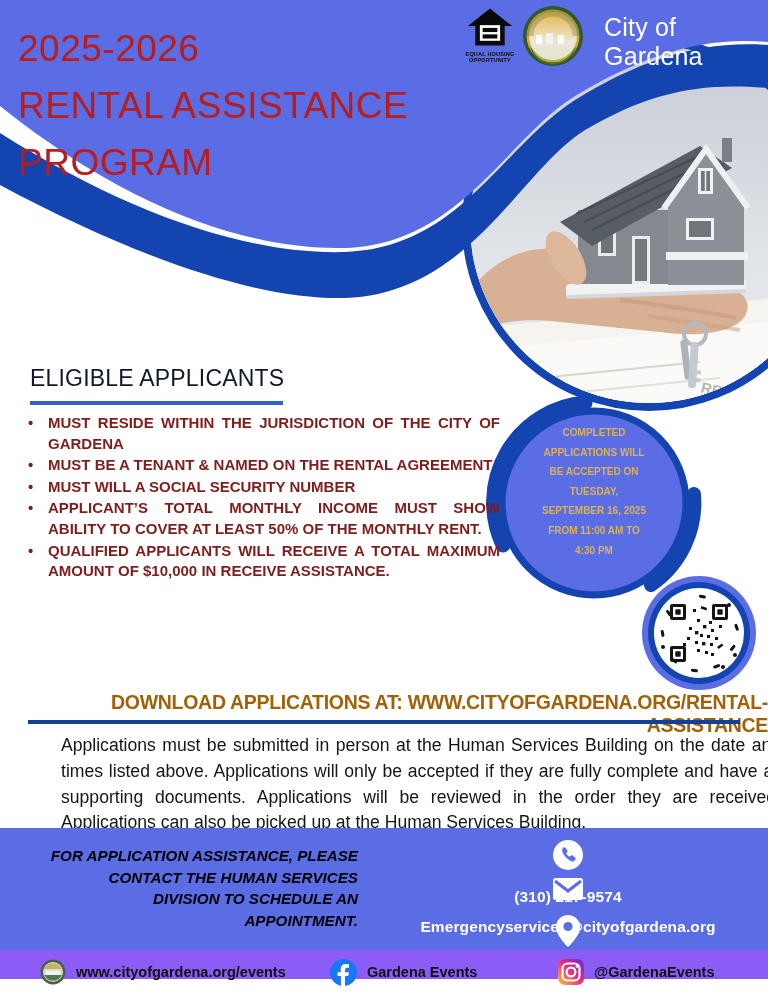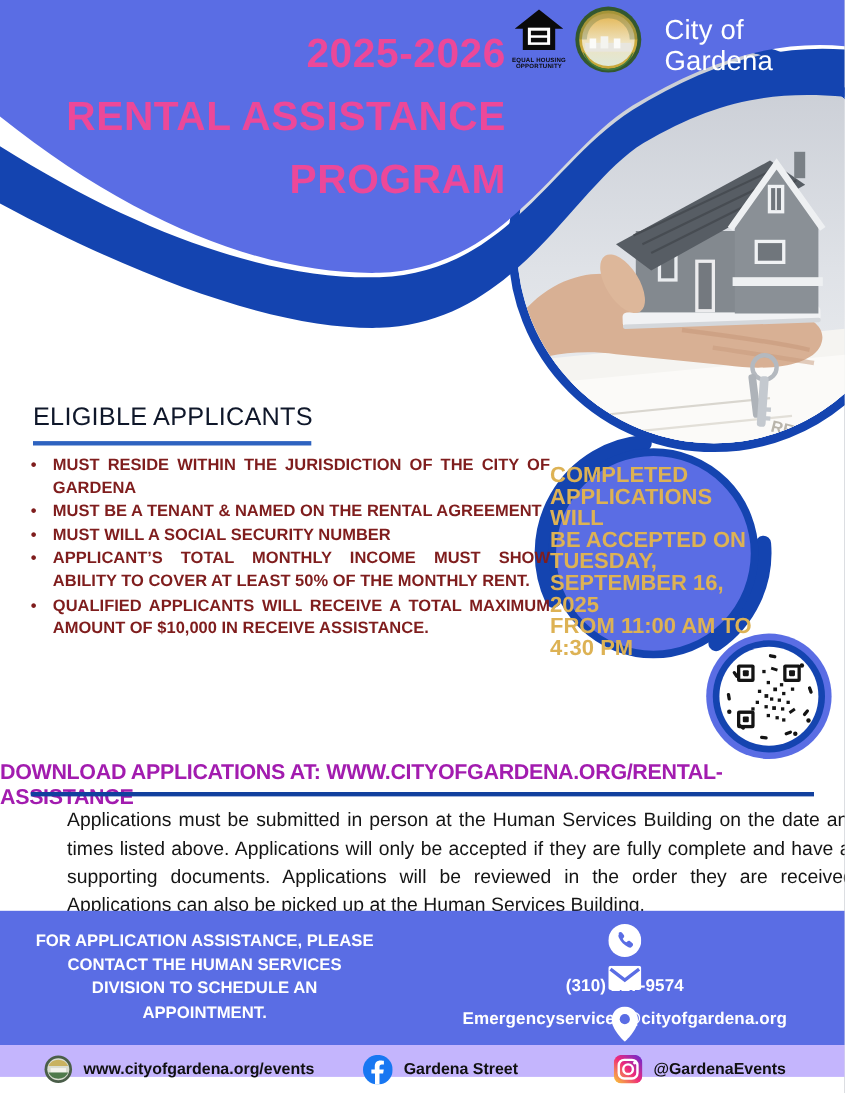--- a/index.html
+++ b/index.html
@@ -6,22 +6,22 @@
   .page{
     position:relative;width:768px;height:994px;margin:0 auto;
     background:#ffffff;overflow:hidden;
     font-family:"Liberation Sans",sans-serif;
   }
   .abs{position:absolute;}
   .prewrap{white-space:pre-line;}
 
   
   .main-title{
-    left:18px;top:20px;width:442px;text-align:right;
-    color:#ec4899;font-size:37px;line-height:57px;font-weight:700;letter-spacing:.5px;
+    left:18px;top:20px;width:442px;text-align:left;
+    color:#b91c1c;font-size:37px;line-height:57px;font-weight:400;letter-spacing:.5px;
   }
   .brand-name{left:592px;top:13px;width:176px;color:#fff;font-size:25px;font-weight:400;letter-spacing:.2px;margin-left:12px;}
   .eho{left:464px;top:7px;width:52px;text-align:center;}
   .eho-caption{font-size:5.5px;font-weight:700;color:#090909;line-height:6px;letter-spacing:.2px;}
 
   
   .intro-text{
     left:20px;top:263px;width:457px;
     color:#1d4fa2;font-size:17px;line-height:23.6px;font-weight:700;text-align:justify;letter-spacing:-0.2px;
   }
@@ -29,49 +29,49 @@
   .eligible-underline{left:30px;top:401px;width:253px;height:4px;background:#2e63c0;}
   .bullet-list{
     left:20px;top:413px;width:480px;margin:0;padding:0;list-style:none;
     color:#7f1d1d;font-size:15px;line-height:20.6px;font-weight:700;text-align:justify;
   }
   .bullet-list li{position:relative;padding-left:28px;margin-bottom:1px;}
   .bullet-list li::before{content:"•";position:absolute;left:8px;top:0;}
 
   
   .badge-text{
-    left:500px;top:423px;width:188px;text-align:left;
-    color:#ddb254;font-size:20px;line-height:19.6px;font-weight:700;
+    left:500px;top:423px;width:188px;text-align:center;
+    color:#ddb254;font-size:10px;line-height:19.6px;font-weight:700;
   }
 
   
   .download-line{
-    left:0;top:691px;width:768px;text-align:left;
-    color:#a21caf;font-size:19.5px;font-weight:700;letter-spacing:-0.3px;
+    left:0;top:691px;width:768px;text-align:right;
+    color:#a16207;font-size:19.5px;font-weight:700;letter-spacing:-0.3px;
   }
   .download-rule{left:28px;top:720px;width:712px;height:4px;background:#12409e;}
 
   .submission-note{
     left:24px;top:733px;width:720px;
     color:#151515;font-size:17.6px;line-height:25.8px;text-align:justify;font-weight:400;margin-left:37px;
   }
 
   
   .contact-band{left:0;top:828px;width:768px;height:122px;background:#5a6de4;}
   .contact-note{
-    left:14px;top:17px;width:344px;text-align:center;
-    color:#ffffff;font-size:15.2px;line-height:21.6px;font-weight:700;
+    left:14px;top:17px;width:344px;text-align:right;
+    color:#000000;font-size:15.2px;line-height:21.6px;font-weight:700;font-style:italic;
   }
   .contact-row{position:absolute;left:372px;width:392px;display:flex;align-items:center;gap:18px;flex-direction:column;}
   .row-phone{top:12px;} .row-email{top:50px;} .row-address{top:87px;}
   .contact-row .label{color:#fff;font-weight:700;font-size:15.5px;letter-spacing:.1px;}
   .icon-wrap{width:32px;display:flex;justify-content:center;}
 
   
-  .bottom-bar{left:0;top:950px;width:768px;height:29px;background:#c4b5fd;}
+  .bottom-bar{left:0;top:950px;width:768px;height:29px;background:#8b5cf6;}
   .social-item{position:absolute;top:0;height:44px;display:flex;align-items:center;gap:10px;}
   .social-item .label{color:#101010;font-weight:700;font-size:14.5px;}
   .si-web{left:40px;} .si-fb{left:330px;} .si-ig{left:558px;}
 </style>
 </head>
 <body>
 
 <div class="page">
 
   <svg class="abs" style="left:0;top:0;" width="768" height="994" viewBox="0 0 768 994">
@@ -322,21 +322,21 @@
         <path d="M 4,10 a 10,10 0 0 1 18,0 Z" fill="#c8b260"></path>
       </svg>
       <span class="label">www.cityofgardena.org/events</span>
     </div>
 
     <div class="social-item si-fb">
       <svg width="27" height="27" viewBox="0 0 27 27">
         <circle cx="13.5" cy="13.5" r="13.5" fill="#1877f2"></circle>
         <path d="M 15,27 V 17 h 3.3 l .6,-3.8 H 15 v -2.4 c 0,-1.1 .5,-2.1 2.2,-2.1 h 1.8 V 5.4 c 0,0 -1.6,-.3 -3.1,-.3 c -3.2,0 -5.2,1.9 -5.2,5.4 v 2.7 H 7.6 V 17 H 10.9 v 10 Z" fill="#ffffff"></path>
       </svg>
-      <span class="label">Gardena Street</span>
+      <span class="label">Gardena Events</span>
     </div>
 
     <div class="social-item si-ig">
       <svg width="26" height="26" viewBox="0 0 26 26">
         <rect x="0" y="0" width="26" height="26" rx="7" fill="url(#igGrad2)"></rect>
         <defs>
           <linearGradient id="igGrad2" x1="0" y1="1" x2="1" y2="0">
             <stop offset="0" stop-color="#f9ce34"></stop>
               <stop offset="0.5" stop-color="#ee2a7b"></stop>
               <stop offset="1" stop-color="#6228d7"></stop>

